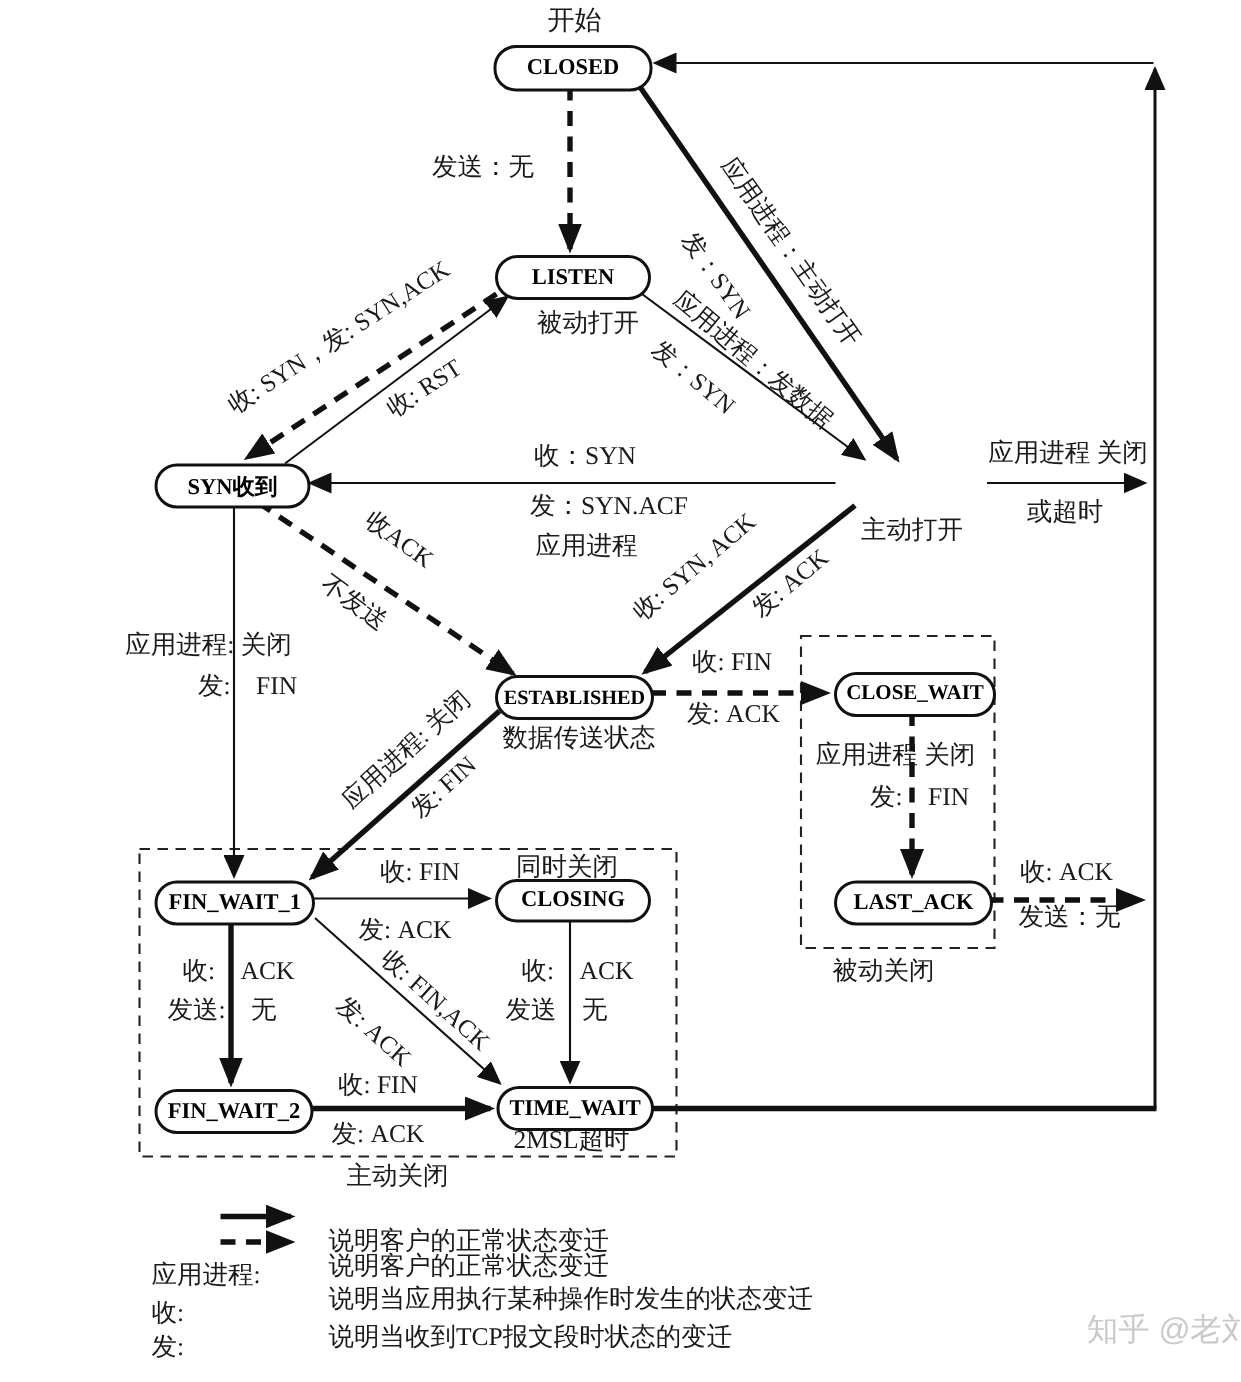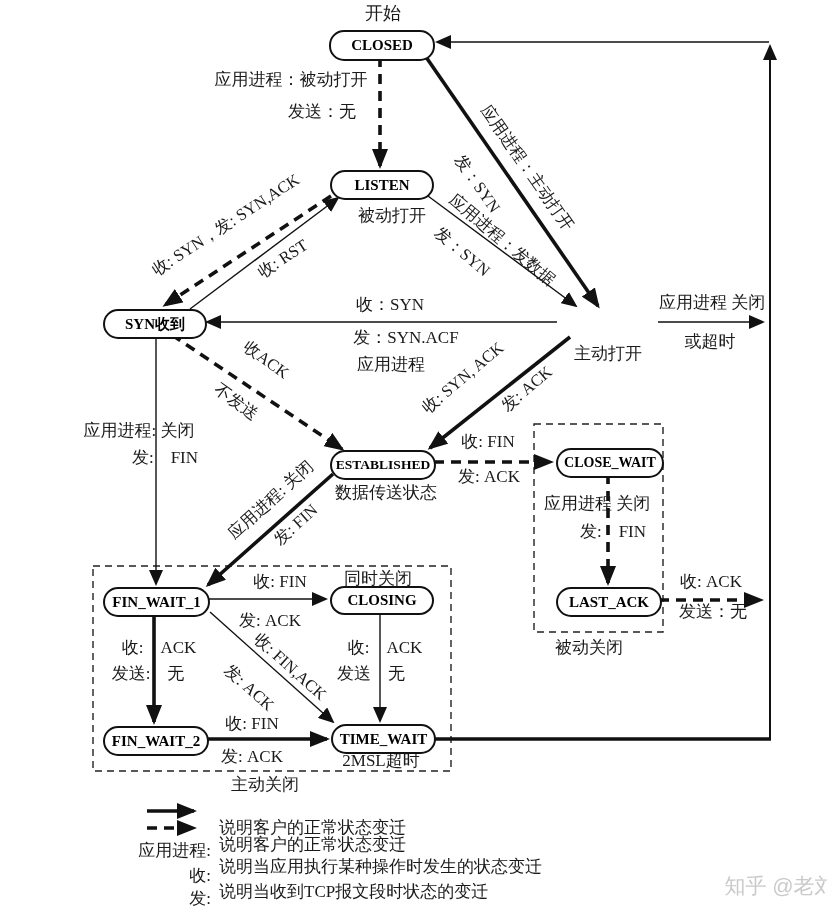--- a/index.html
+++ b/index.html
@@ -6,21 +6,21 @@
   #stage{position:relative;width:827px;height:921px;background:#fff;overflow:hidden;
          font-family:"Liberation Serif","DejaVu Serif",serif;color:#1a1a1a;}
   #wires{position:absolute;left:0;top:0;}
   .state{position:absolute;display:flex;align-items:center;justify-content:center;
          border:2px solid #111;border-radius:15px;background:#fff;
          font-weight:bold;font-size:15px;color:#000;white-space:nowrap;z-index:3;}
   .lbl{position:absolute;transform:translate(-50%,-50%);font-size:17px;white-space:nowrap;z-index:2;}
   .rot{position:absolute;font-size:16.5px;white-space:nowrap;z-index:2;}
   .lbl-l{position:absolute;transform:translateY(-50%);font-size:17px;white-space:nowrap;z-index:2;margin-top:16px;}
   .lbl-r{position:absolute;transform:translateY(-50%);font-size:17px;white-space:nowrap;
-         text-align:right;z-index:2;}
+         z-index:2;}
   .wm{position:absolute;transform:translate(-50%,-50%);font-size:21px;white-space:nowrap;
       color:#c9c9c9;font-family:"Liberation Sans","DejaVu Sans",sans-serif;z-index:2;margin-left:43px;}
   .thin{stroke:#111;stroke-width:1.4;fill:none;}
   .mid{stroke:#111;stroke-width:2;fill:none;}
   .thick{stroke:#111;stroke-width:3.6;fill:none;}
   .dthick{stroke:#111;stroke-width:3.6;fill:none;stroke-dasharray:10 7;}
   .dbox{stroke:#222;stroke-width:1.4;fill:none;stroke-dasharray:7 5;}
 </style>
 </head>
 <body>
@@ -74,21 +74,20 @@
   <div class="state" style="left:556px;top:448px;width:104px;height:26px;font-size:14px">CLOSE_WAIT</div>
   <div class="state" style="left:556px;top:587px;width:102px;height:26px">LAST_ACK</div>
   <div class="state" style="left:103px;top:587px;width:103px;height:26px">FIN_WAIT_1</div>
   <div class="state" style="left:330px;top:586px;width:100px;height:25px">CLOSING</div>
   <div class="state" style="left:103px;top:726px;width:102px;height:26px">FIN_WAIT_2</div>
   <div class="state" style="left:331px;top:724px;width:101px;height:26px">TIME_WAIT</div>
 
   <div class="lbl" style="left:383px;top:13px;font-size:18px">开始</div>
   <div class="wm" style="left:737px;top:886px">知乎 @老刘</div>
 
-  <div class="lbl" style="left:291px;top:79px">应用进程：被动打开</div>
   <div class="lbl" style="left:322px;top:111px">发送：无</div>
   <div class="lbl" style="left:390px;top:304px">收：SYN</div>
   <div class="lbl" style="left:406px;top:337px">发：SYN.ACF</div>
   <div class="lbl" style="left:391px;top:364px">应用进程</div>
   <div class="lbl" style="left:712px;top:302px">应用进程 关闭</div>
   <div class="lbl" style="left:710px;top:341px">或超时</div>
   <div class="lbl" style="left:488px;top:441px">收: FIN</div>
   <div class="lbl" style="left:489px;top:476px">发: ACK</div>
   <div class="lbl" style="left:139px;top:430px">应用进程: 关闭</div>
   <div class="lbl" style="left:165px;top:457px">发:　FIN</div>

